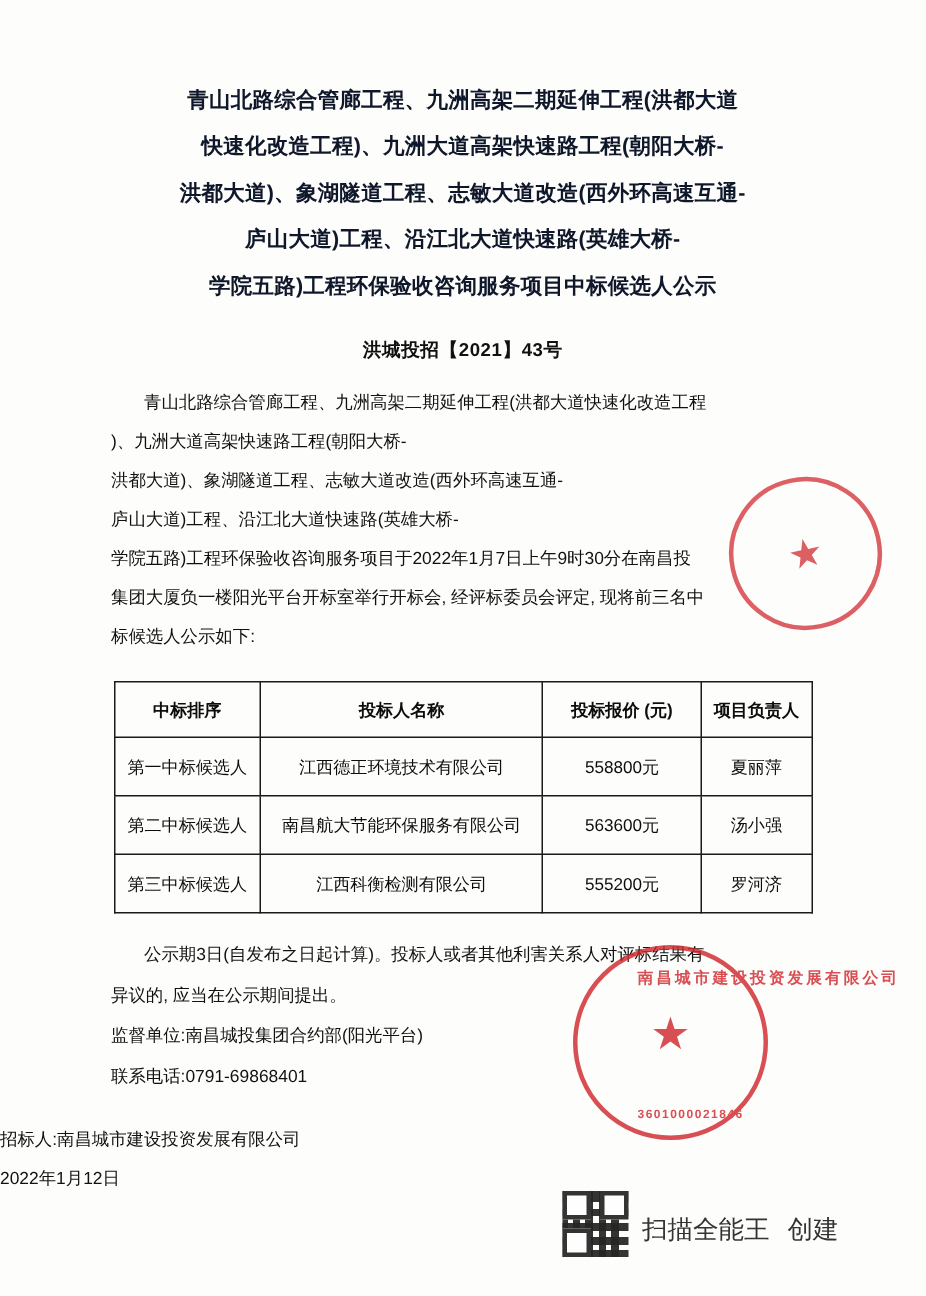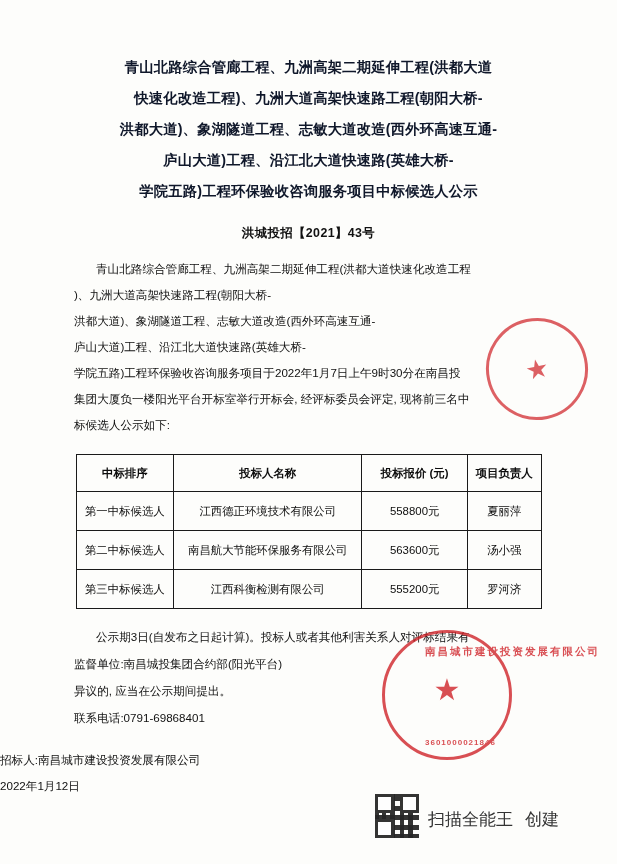--- a/index.html
+++ b/index.html
@@ -258,22 +258,22 @@
           <td>第三中标候选人</td>
           <td>江西科衡检测有限公司</td>
           <td>555200元</td>
           <td>罗河济</td>
         </tr>
       </tbody>
     </table>
 
     <div class="after-table">
       <span class="l"><span class="ind"></span><span>公示期3日(自发布之日起计算)。投标人或者其他利害关系人对评标结果有</span></span>
+      <span class="l">异议的, 应当在公示期间提出。</span>
       <span class="l">监督单位:南昌城投集团合约部(阳光平台)</span>
-      <span class="l">异议的, 应当在公示期间提出。</span>
       <span class="l">联系电话:0791-69868401</span>
     </div>
 
     <div class="signature">
       <div>招标人:南昌城市建设投资发展有限公司</div>
       <div>2022年1月12日</div>
     </div>
 
   </div>
 

